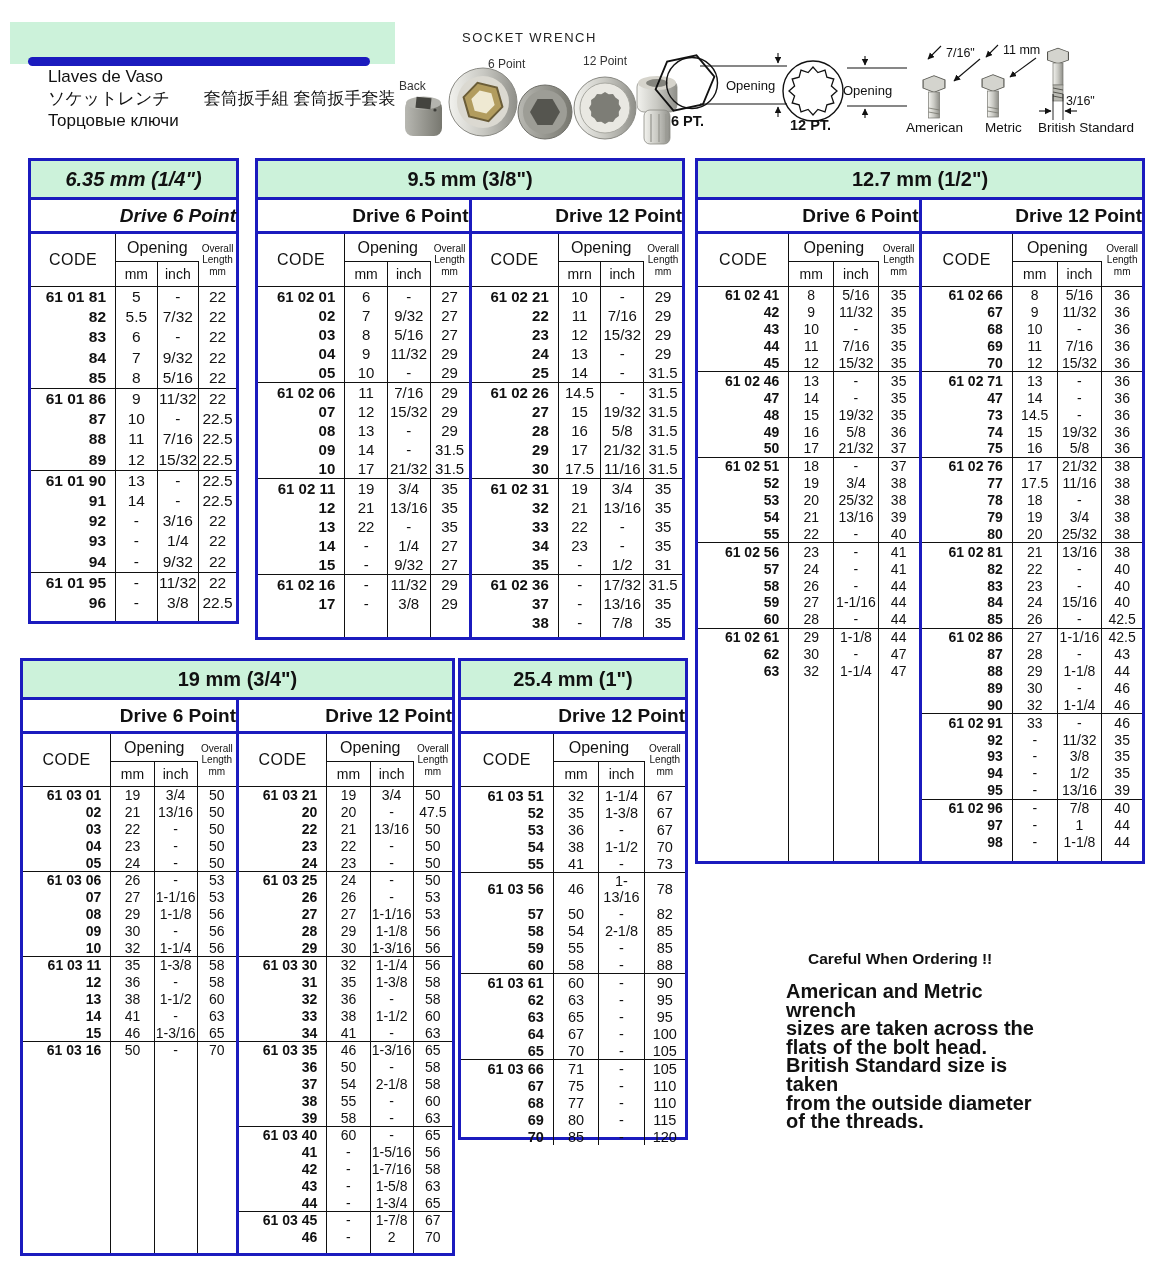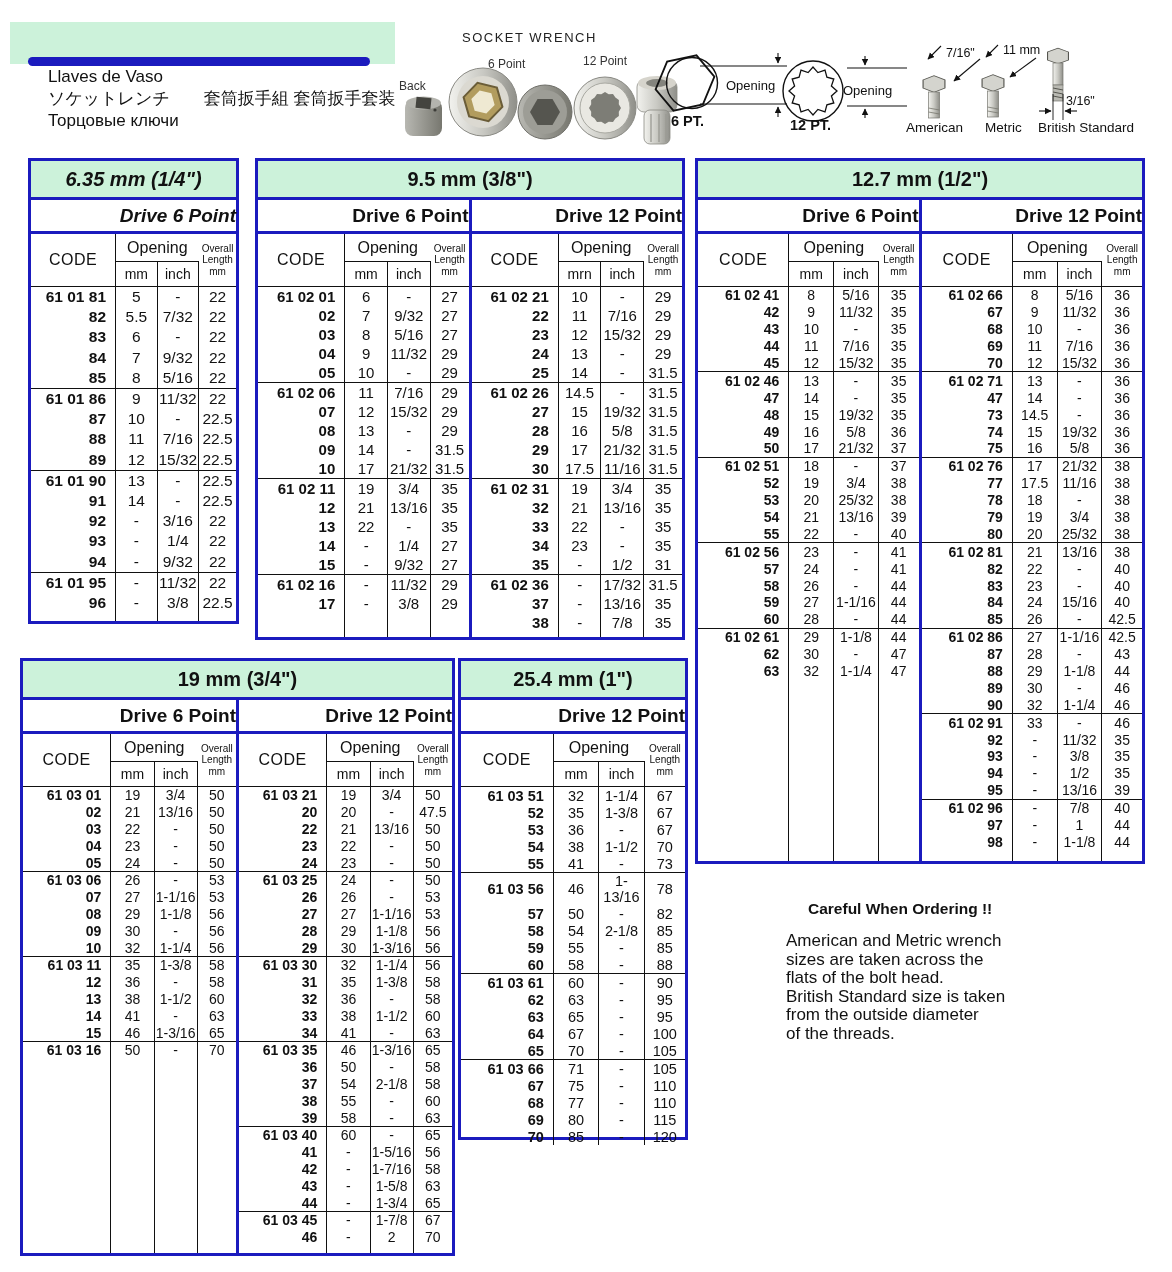--- a/index.html
+++ b/index.html
@@ -59,23 +59,23 @@
   .h-mm{width:17%;border-right:1px solid var(--ink);font-size:14px;height:24px;}
   .h-inch{width:24%;border-right:1px solid var(--ink);font-size:14px;height:24px;}
   tbody td{height:var(--rh,19px);padding:0;}
   .c-code{border-right:1px solid var(--ink);text-align:right;padding-right:9px;font-weight:bold;}
   .c-mm{border-right:1px solid var(--ink);text-align:center;}
   .c-inch{border-right:1px solid var(--ink);text-align:center;}
   .c-len{text-align:center;}
   tr.gsep td{border-top:1.5px solid var(--ink);}
   tr.filler td{height:auto;}
   
-  .warning{position:absolute;left:786px;top:900px;width:260px;}
+  .warning{position:absolute;left:786px;top:950px;width:260px;}
   .warning .w-title{font-weight:bold;font-size:15.5px;margin:0 0 14px 22px;}
-  .warning .w-body{font-size:17px;line-height:18.6px;white-space:pre-line;}
+  .warning .w-body{font-size:20px;line-height:18.6px;white-space:pre-line;font-weight:bold;}
 </style>
 </head>
 <body>
 
 <div class="title-box">
   <div class="title-underline"></div>
 </div>
 <div class="subtitles">
   <div>Llaves de Vaso</div>
   <div class="jp">ソケットレンチ　　套筒扳手組  套筒扳手套装</div>

